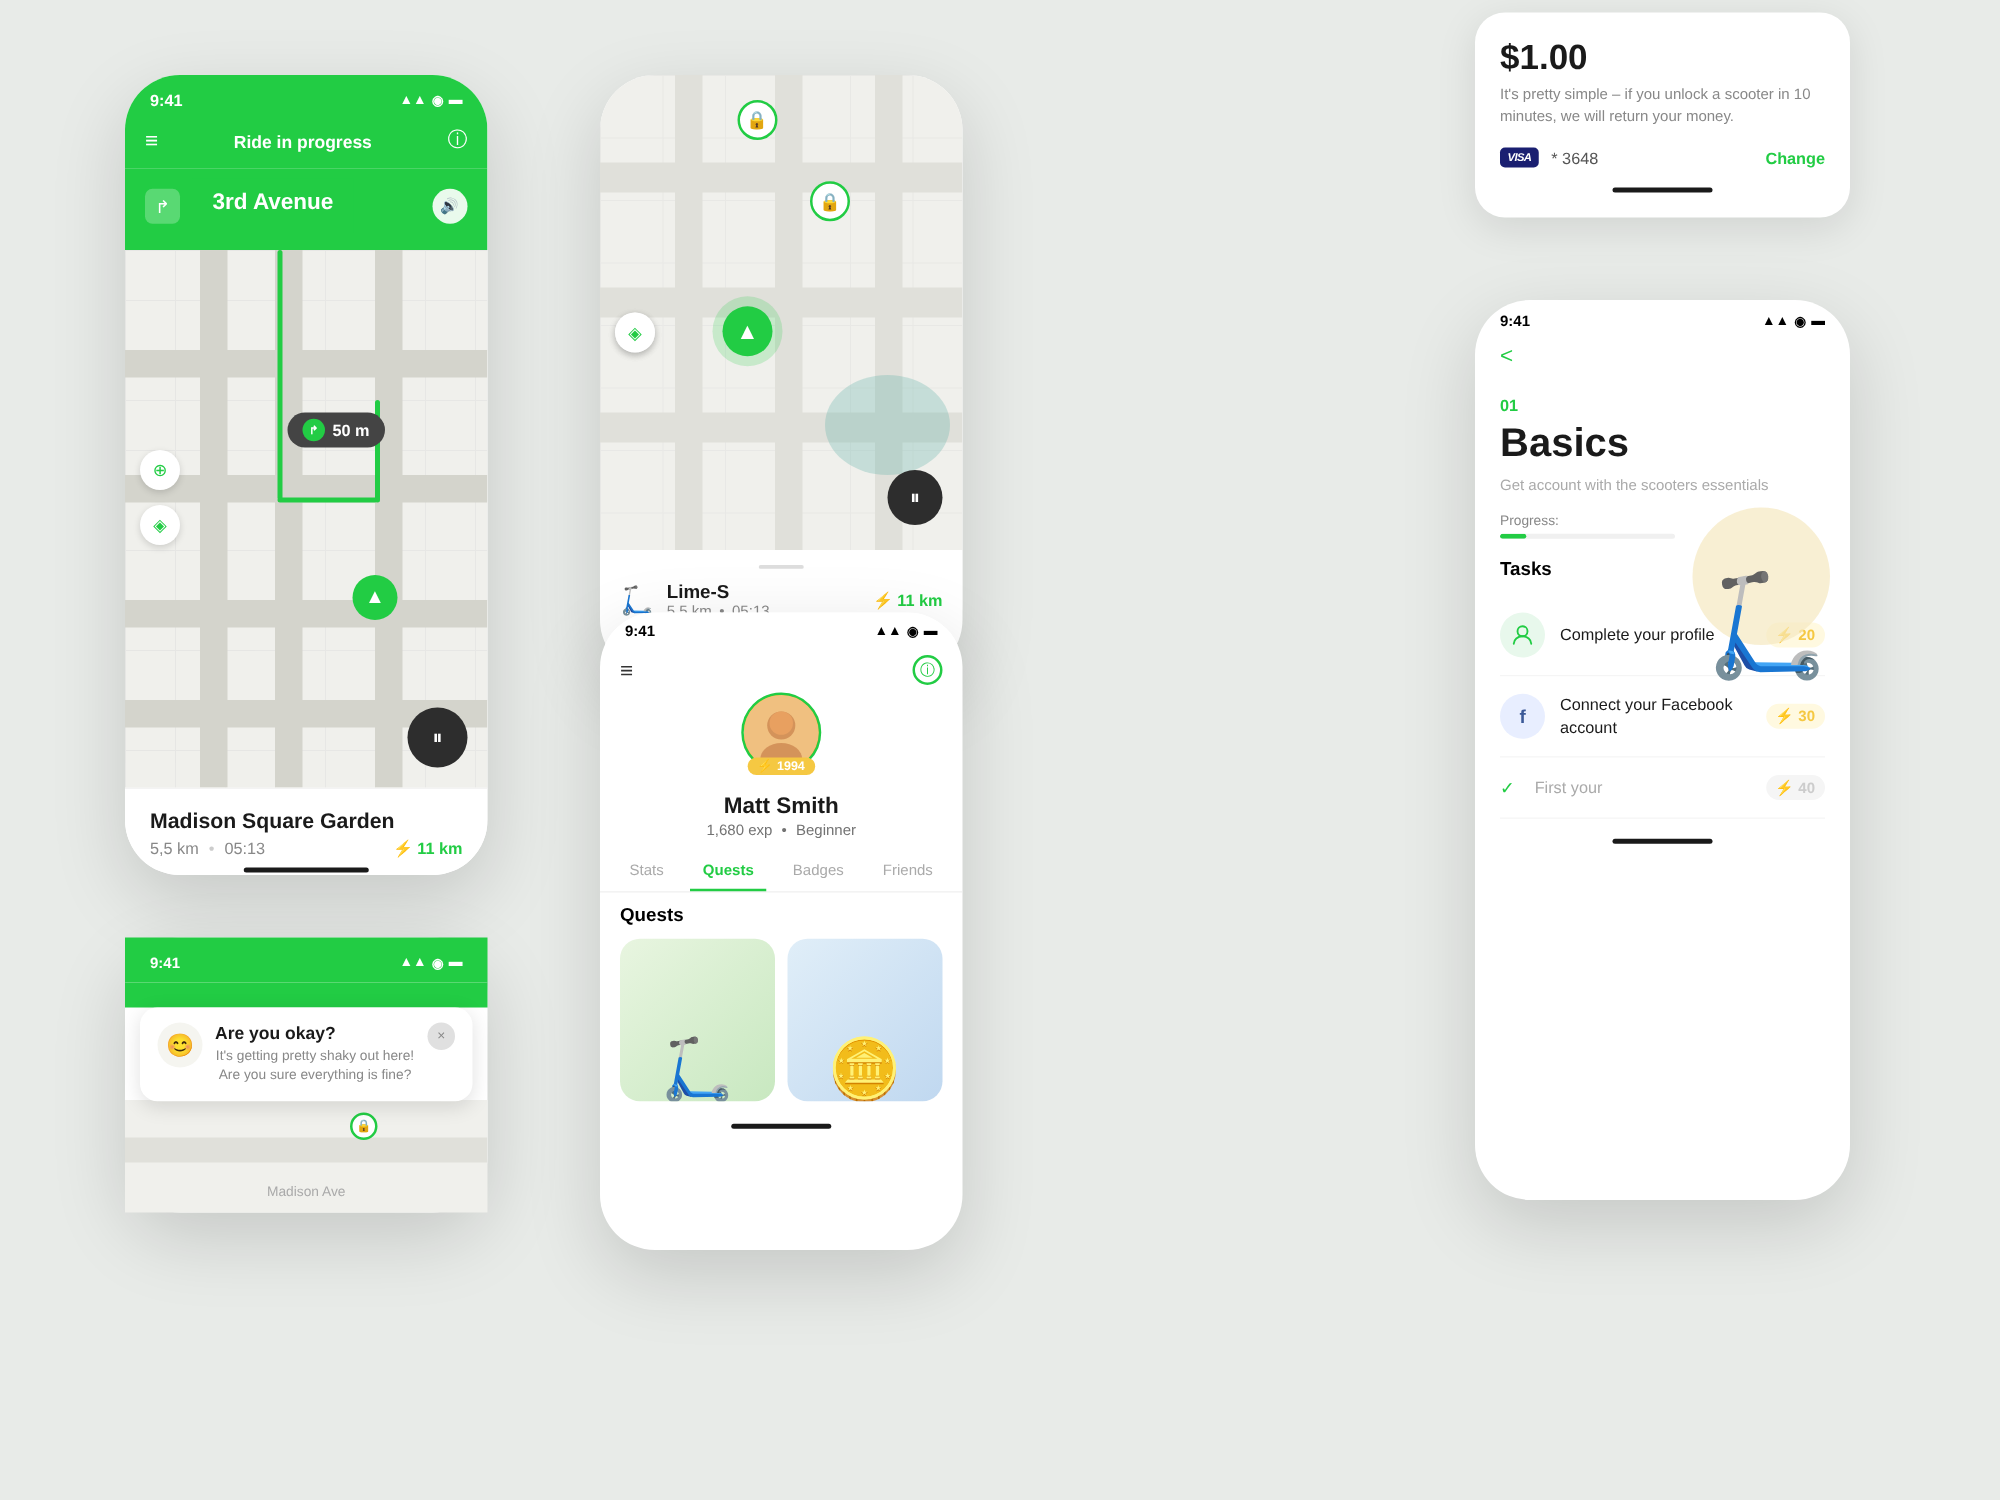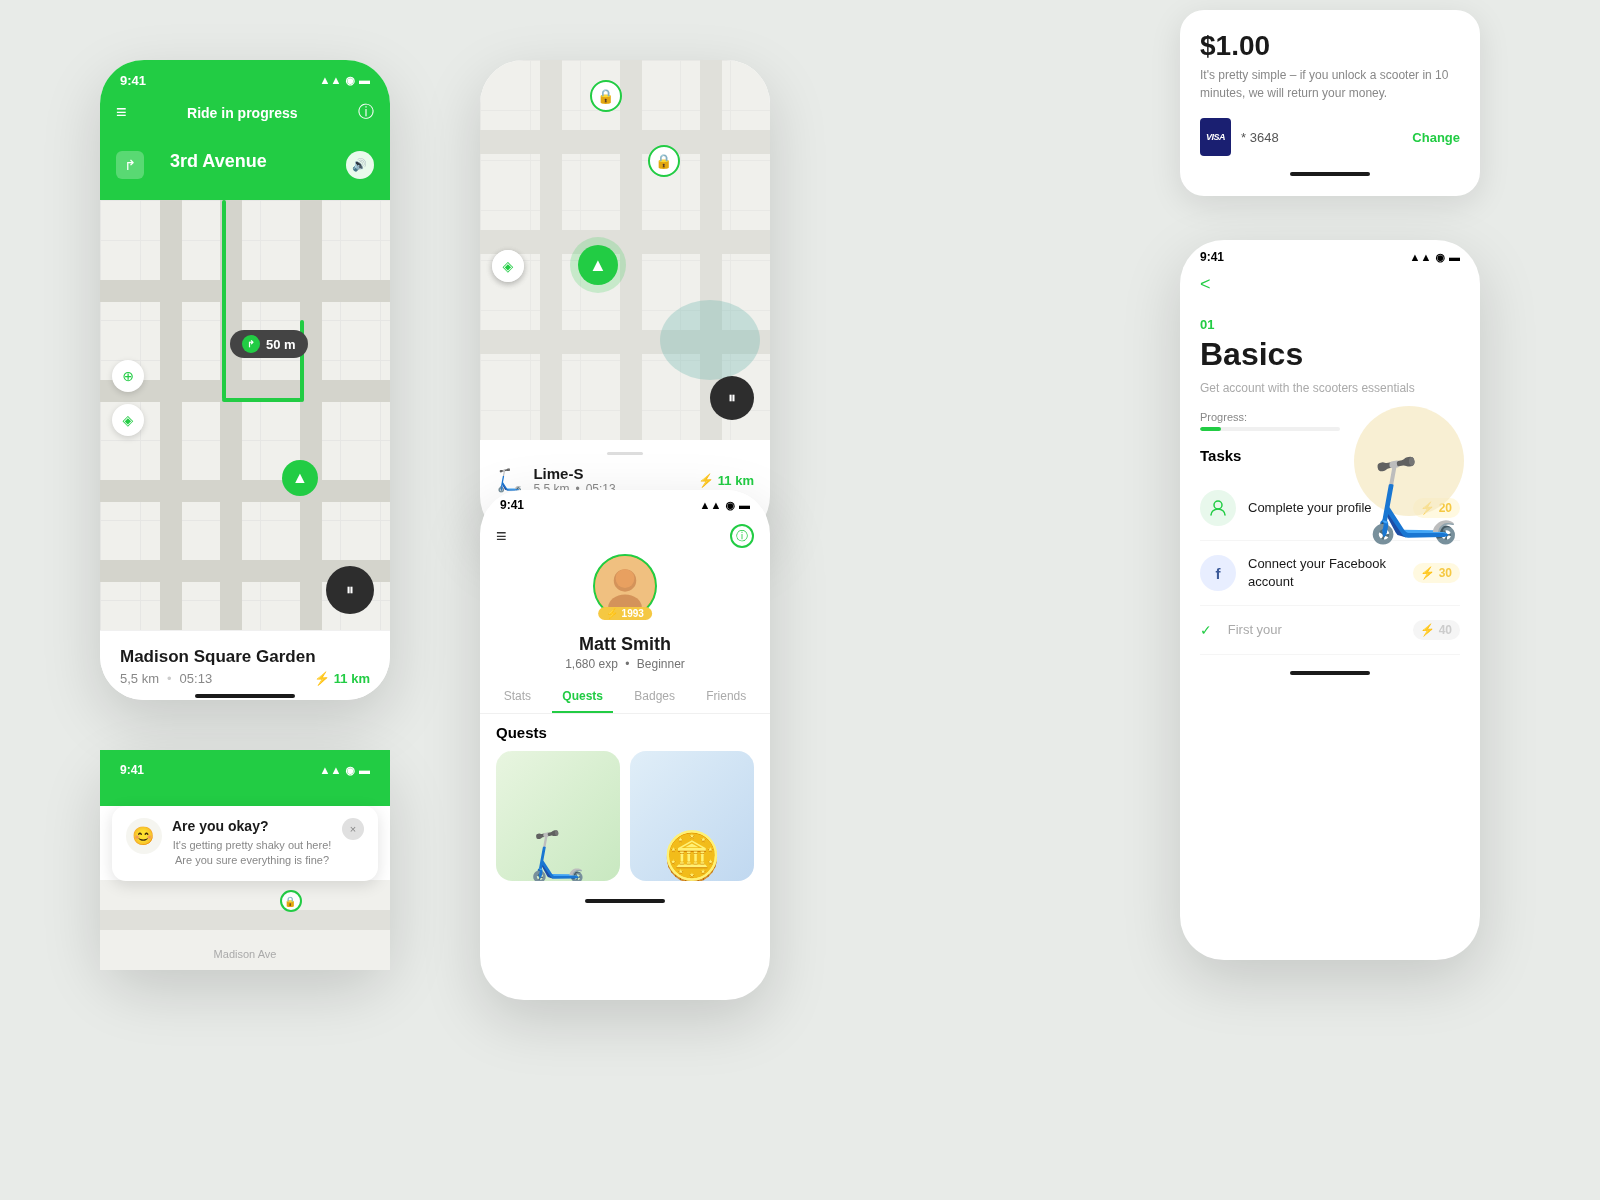--- a/index.html
+++ b/index.html
@@ -379,21 +379,21 @@
     .payment-desc { font-size: 12px; color: #888; line-height: 1.5; margin-bottom: 16px; }
     .payment-method {
       display: flex; align-items: center; gap: 10px;
       margin-bottom: 16px;
     }
     .visa-icon {
       background: #1a1f71;
       color: #fff; font-size: 9px; font-weight: 900;
       font-style: italic;
       border-radius: 4px;
-      padding: 14px 6px;
+      padding: 3px 6px;
       letter-spacing: -0.5px;
     }
     .card-num { font-size: 13px; color: #555; flex: 1; }
     .change-link { font-size: 13px; color: #22cc44; font-weight: 600; cursor: pointer; }
     .confirm-btn {
       background: #22cc44;
       color: #fff; font-size: 16px; font-weight: 700;
       border: none; border-radius: 14px;
       width: 100%; padding: 14px;
       cursor: pointer;
@@ -661,21 +661,21 @@
 
         <svg viewBox="0 0 64 64" xmlns="http://www.w3.org/2000/svg">
           <circle cx="32" cy="32" r="32" fill="#f0c080"></circle>
           <circle cx="32" cy="26" r="12" fill="#d4935a"></circle>
           <ellipse cx="32" cy="55" rx="18" ry="14" fill="#d4935a"></ellipse>
           <circle cx="32" cy="24" r="10" fill="#e8a060"></circle>
         </svg>
       </div>
       <div class="exp-badge">
         <span>⚡</span>
-        <span>1993</span>
+        <span>1994</span>
       </div>
     </div>
     <div class="profile-name">Matt Smith</div>
     <div class="profile-sub">
       <span>1,680 exp</span>
       <span class="dot">•</span>
       <span>Beginner</span>
     </div>
   </div>
 

